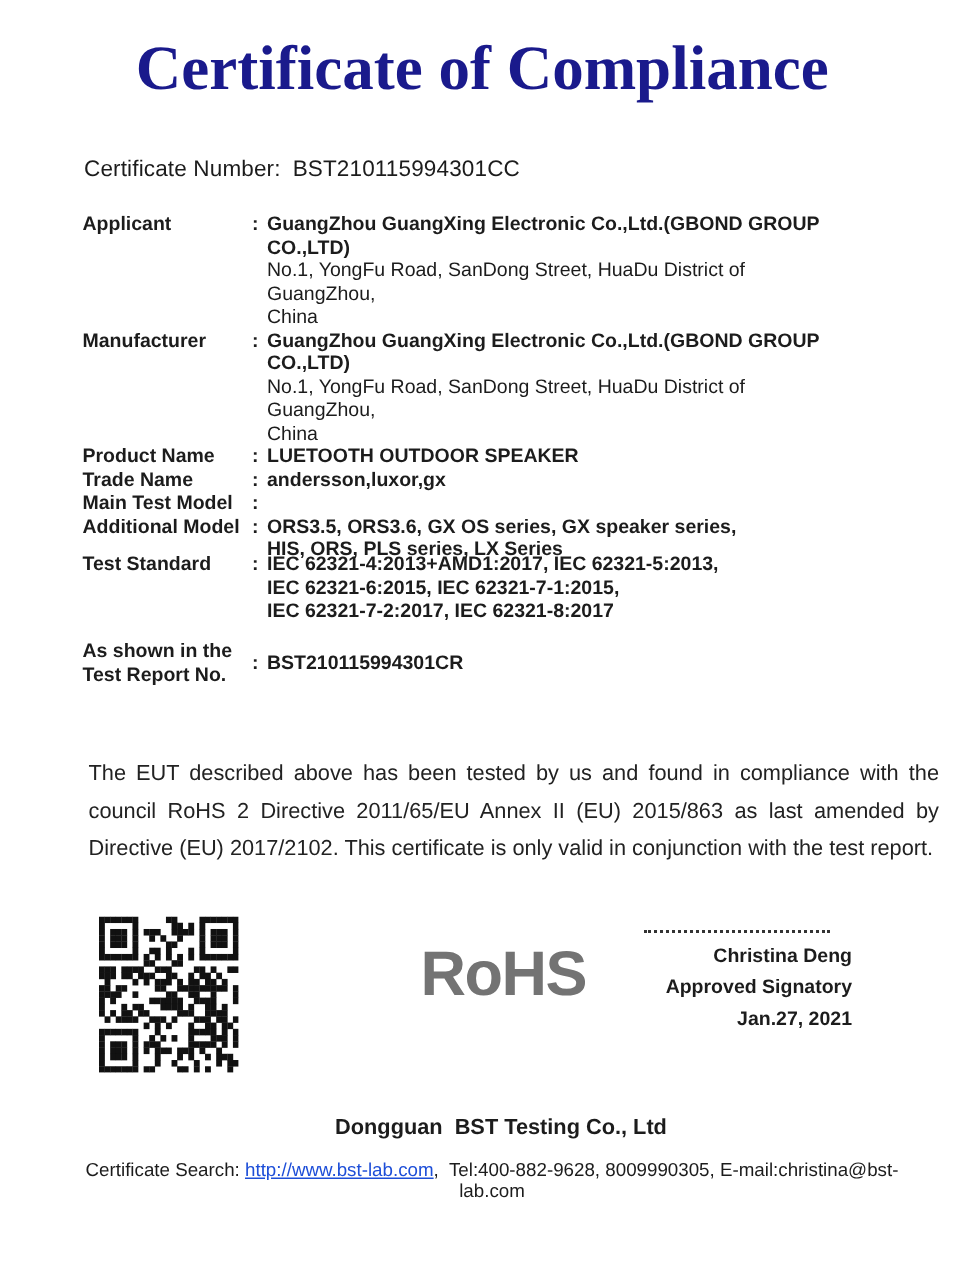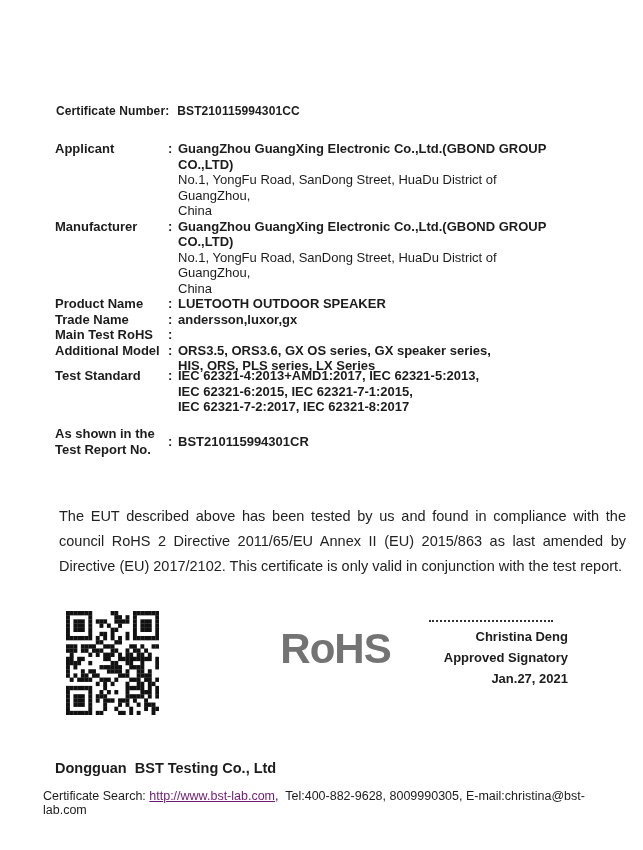--- a/index.html
+++ b/index.html
@@ -13,21 +13,21 @@
   }
   .title{
     position:absolute;top:20px;left:0;width:643px;
     margin:0;text-align:center;
     font-family:"Liberation Serif", serif;
     font-weight:bold;font-size:42px;line-height:52px;
     color:#1a1a8c;letter-spacing:0px;
   }
   .cert-num{
     position:absolute;top:104px;left:56px;
-    font-size:12px;font-weight:bold;letter-spacing:0.1px;
+    font-size:15px;font-weight:normal;letter-spacing:0.1px;
   }
   .cert-num .val{margin-left:8px;}
   .info{position:absolute;left:55px;top:141px;width:500px;}
   .row{display:flex;align-items:flex-start;font-size:13px;line-height:15.5px;}
   .row .lbl{width:113px;font-weight:bold;flex:none;}
   .row .col{width:10px;flex:none;font-weight:bold;}
   .row .val{flex:1;}
   .bold{font-weight:bold;}
   .reg{font-weight:normal;}
   .ml{white-space:pre-wrap;}
@@ -50,31 +50,32 @@
     letter-spacing:-1px;color:#737373;
   }
   .signatory{
     position:absolute;left:413px;top:620px;width:155px;
     text-align:right;font-size:13px;font-weight:bold;line-height:21px;
   }
   .dotline{
     width:124px;margin:0 auto 4px auto;height:0;
     border-top:2px dotted #333333;
   }
-  .footer{position:absolute;left:43px;top:760px;width:570px;}
+  .footer{position:absolute;left:43px;top:744px;width:570px;text-align:center;}
   .footer .company{font-size:14.5px;font-weight:bold;white-space:pre-wrap;margin:0 0 9px 0;padding-left:12px;}
   .footer .address{font-size:11.5px;margin:0 0 8px 0;white-space:pre-wrap;}
   .footer .search{font-size:12.5px;white-space:pre-wrap;}
-  .footer .search a, .footer .url{color:#701a75;text-decoration:underline;}
+  .footer .search a, .footer .url{color:#1d4ed8;text-decoration:underline;}
 </style>
 </head>
 <body>
 
 <div class="page">
 
+  <h1 class="title">Certificate of Compliance</h1>
 
   <div class="cert-num">
     <span>Certificate Number:</span><span class="val">BST210115994301CC</span>
   </div>
 
   <div class="info">
     <div class="row">
       <div class="lbl">Applicant</div>
       <div class="col">:</div>
       <div class="val">
@@ -98,21 +99,21 @@
       <div class="lbl">Product Name</div>
       <div class="col">:</div>
       <div class="val bold">LUETOOTH OUTDOOR SPEAKER</div>
     </div>
     <div class="row">
       <div class="lbl">Trade Name</div>
       <div class="col">:</div>
       <div class="val bold">andersson,luxor,gx</div>
     </div>
     <div class="row">
-      <div class="lbl">Main Test RoHS</div>
+      <div class="lbl">Main Test Model</div>
       <div class="col">:</div>
     </div>
     <div class="row">
       <div class="lbl">Additional Model</div>
       <div class="col">:</div>
       <div class="val bold ml">ORS3.5, ORS3.6, GX OS series, GX speaker series,
 HIS, ORS, PLS series, LX Series</div>
     </div>
   </div>
 

